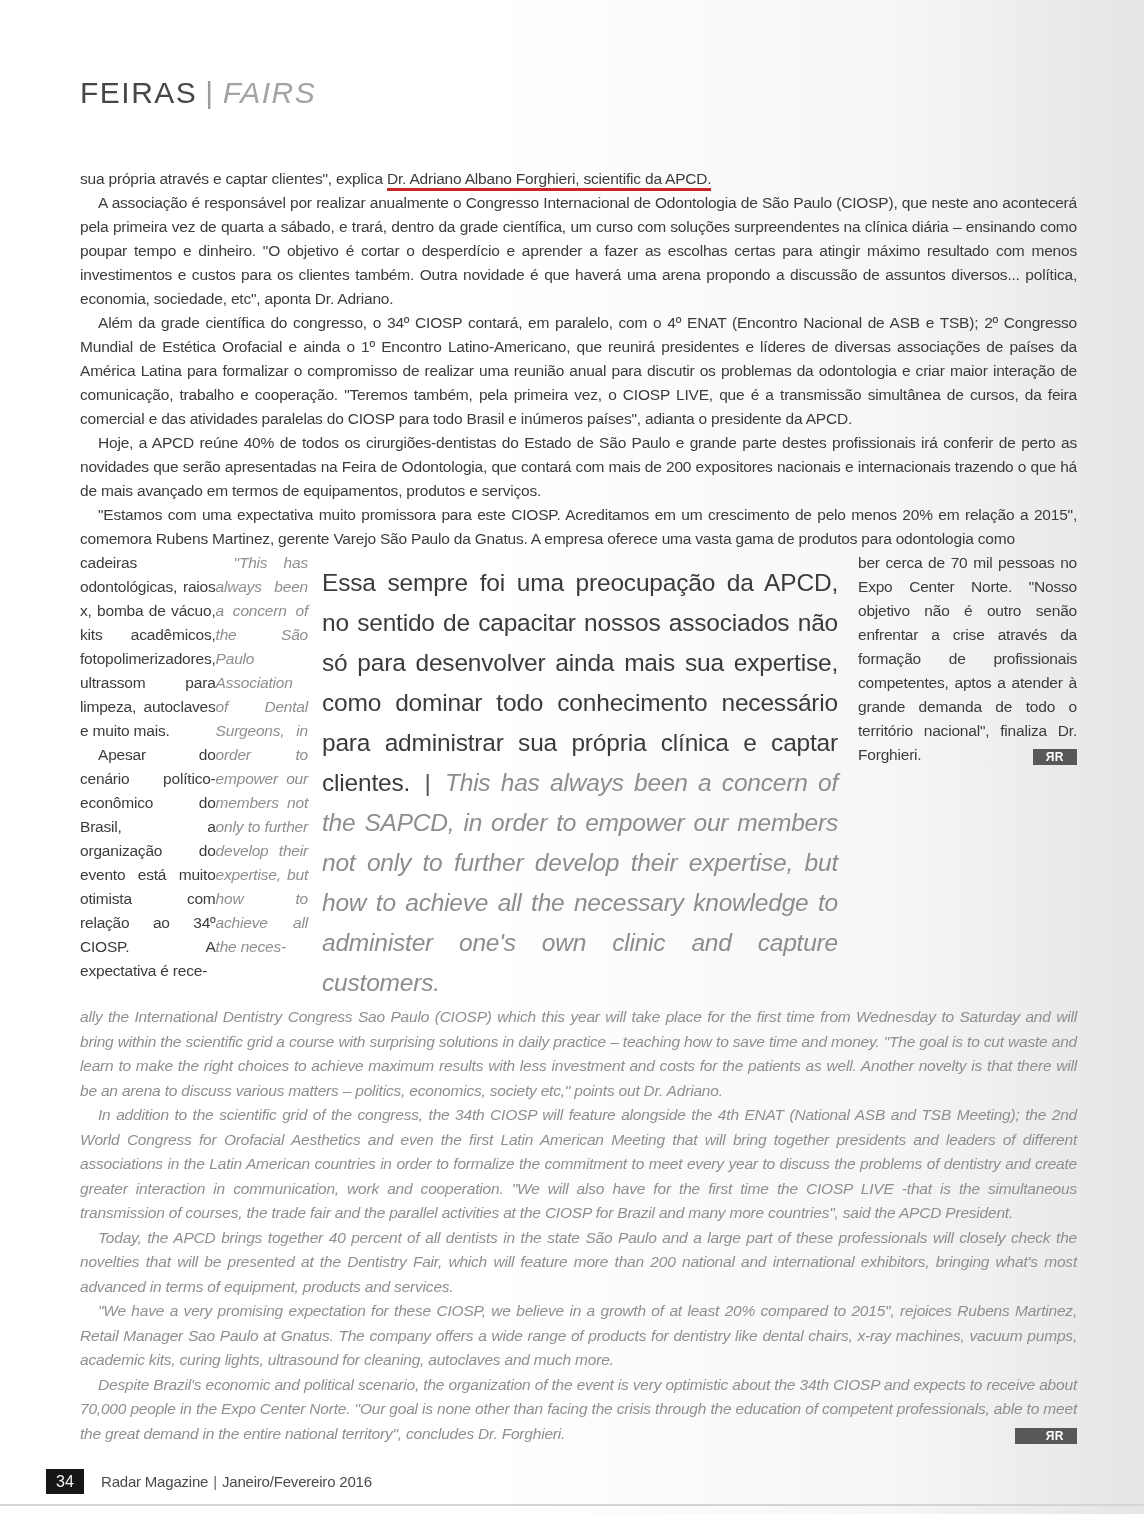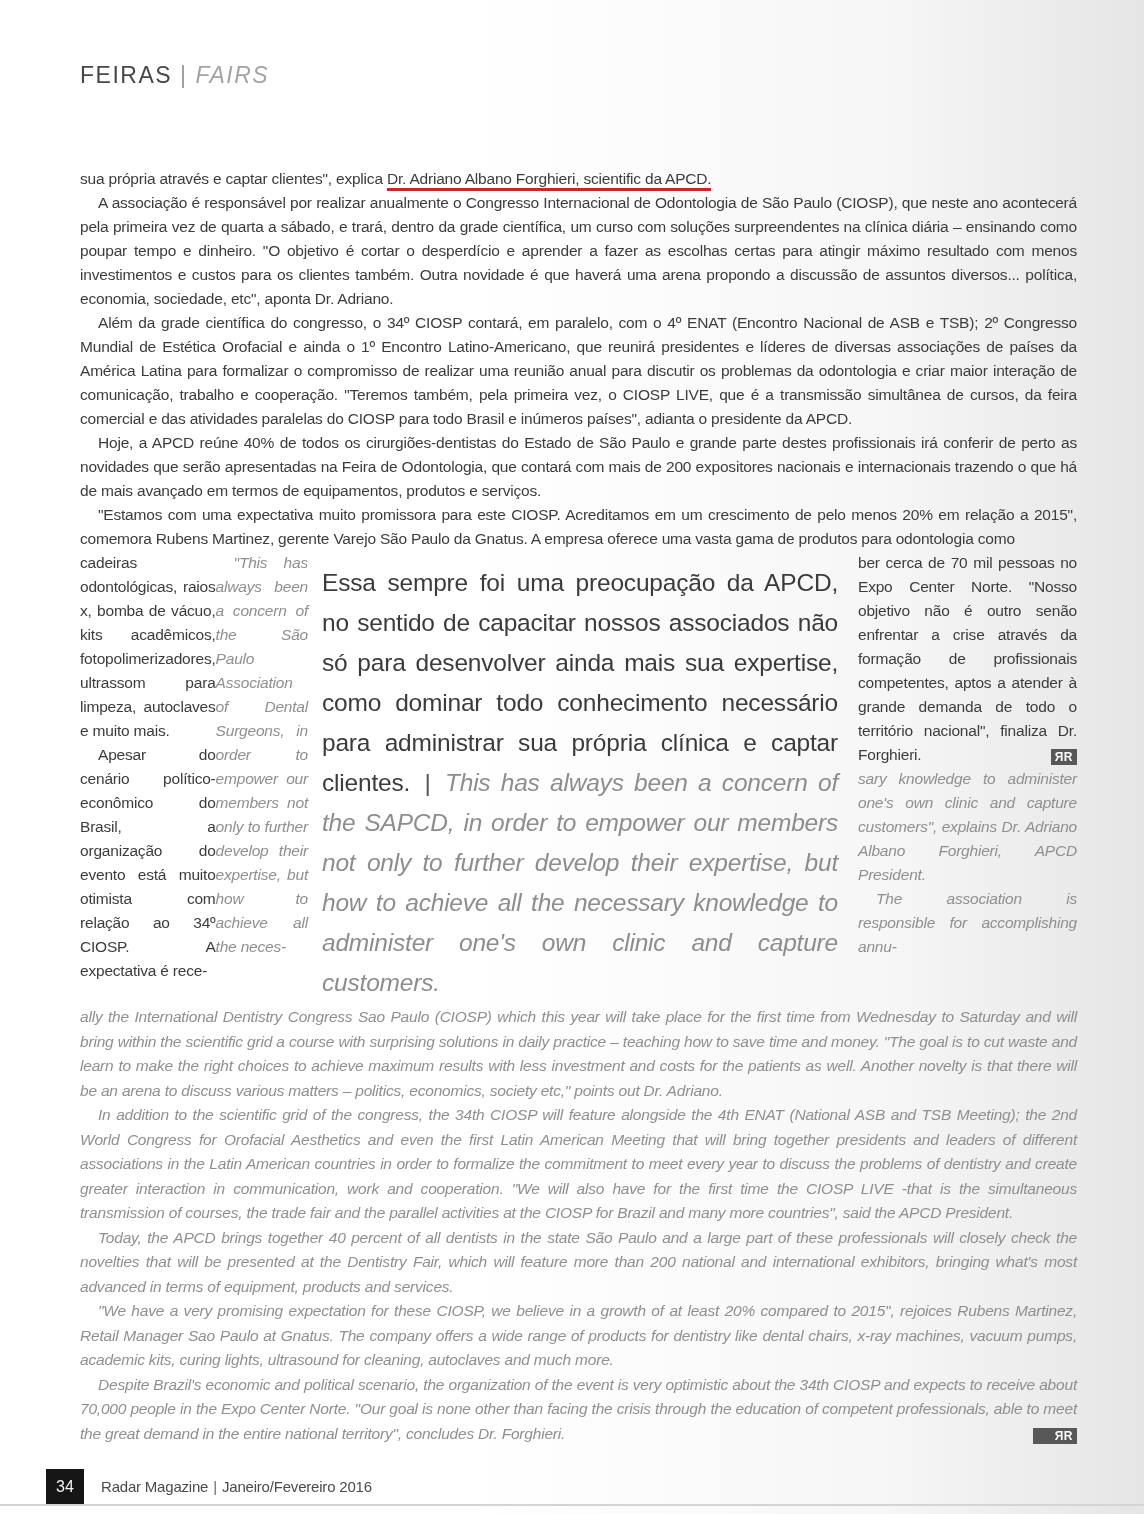--- a/index.html
+++ b/index.html
@@ -4,21 +4,21 @@
 <style>
   html,body{margin:0;padding:0;background:#fff;}
   .page{
     position:relative;
     width:1144px;height:1514px;
     background:linear-gradient(to right,#ffffff 0%,#ffffff 42%,#f6f6f6 78%,#e5e5e5 100%);
     font-family:"Liberation Sans",sans-serif;
     overflow:hidden;
   }
   
-  .header{position:absolute;top:62px;left:80px;font-size:23px;letter-spacing:1.5px;}
+  .header{position:absolute;top:76px;left:80px;font-size:30px;letter-spacing:1.5px;}
   .h-pt{color:#474747;}
   .h-sep{color:#9a9a9a;margin:0 8px;}
   .h-en{color:#a3a3a3;font-style:italic;}
   
   .content{position:absolute;top:167px;left:80px;width:997px;}
   .body-text{font-size:15.5px;line-height:24px;color:#3c3c3c;text-align:justify;letter-spacing:-0.2px;}
   .body-text p,.italic-en p,.english-block p{margin:0;text-indent:18px;}
   p.no-indent{text-indent:0;}
   .red-underline{border-bottom:3px solid #c92723;padding-bottom:1px;}
   
@@ -27,28 +27,28 @@
   .col-right{width:219px;display:flex;flex-direction:column;}
   .col-center{width:516px;margin-right:20px;font-size:24.5px;line-height:40px;color:#3b3b3b;text-align:justify;letter-spacing:-0.2px;padding-top:12px;}
   .q-sep{color:#555;padding:0 4px;}
   .q-en{font-style:italic;color:#8d8d8d;}
   .italic-en{font-style:italic;color:#8f8f8f;font-size:15.5px;line-height:24px;text-align:justify;letter-spacing:-0.2px;}
   .rel{position:relative;}
   .rr-badge{
     position:absolute;right:0;bottom:2px;
     background:#585858;color:#ffffff;
     font-style:normal;font-weight:bold;font-size:12px;line-height:14px;
-    padding:1px 4px;letter-spacing:0.5px;
+    padding:1px 13px;letter-spacing:0.5px;
   }
   
   .english-block{font-style:italic;color:#8f8f8f;font-size:15.5px;line-height:24.5px;text-align:justify;letter-spacing:-0.2px;margin-top:2px;}
   
   .footer{position:absolute;left:46px;top:1469px;display:flex;align-items:center;}
   .page-num{
-    width:38px;height:35px;background:#161616;color:#f2f2f2;
+    width:38px;height:25px;background:#161616;color:#f2f2f2;
     display:flex;align-items:center;justify-content:center;font-size:16px;
   }
   .footer-text{margin-left:17px;font-size:15px;color:#4a4a4a;letter-spacing:-0.2px;}
   .f-sep{color:#6a6a6a;margin:0 5px;}
   .f-issue{}
   .bottom-rule{position:absolute;left:0;top:1504px;width:1144px;height:2px;background:#d4d4d4;}
 </style>
 </head>
 <body>
 
@@ -84,24 +84,20 @@
         <span class="q-pt">Essa sempre foi uma preocupação da APCD, no sentido de capacitar nossos associados não só para desenvolver ainda mais sua expertise, como dominar todo conhecimento necessário para administrar sua própria clínica e captar clientes.</span>
         <span class="q-sep">|</span>
         <span class="q-en">This has always been a concern of the SAPCD, in order to empower our members not only to further develop their expertise, but how to achieve all the necessary knowledge to administer one's own clinic and capture customers.</span>
       </div>
 
       <div class="col-right">
         <div class="body-text rel">
           <p class="no-indent">ber cerca de 70 mil pessoas no Expo Center Norte. "Nosso objetivo não é outro senão enfrentar a crise através da formação de profissionais competentes, aptos a atender à grande demanda de todo o território nacional", finaliza Dr. Forghieri.</p>
           <span class="rr-badge">ЯR</span>
         </div>
-        <div class="italic-en">
-          <p class="no-indent">sary knowledge to administer one's own clinic and capture customers", explains Dr. Adriano Albano Forghieri, APCD President.</p>
-          <p>The association is responsible for accomplishing annu-</p>
-        </div>
       </div>
 
     </div>
 
     <div class="english-block">
       <p class="no-indent">ally the International Dentistry Congress Sao Paulo (CIOSP) which this year will take place for the first time from Wednesday to Saturday and will bring within the scientific grid a course with surprising solutions in daily practice – teaching how to save time and money. "The goal is to cut waste and learn to make the right choices to achieve maximum results with less investment and costs for the patients as well. Another novelty is that there will be an arena to discuss various matters – politics, economics, society etc," points out Dr. Adriano.</p>
       <p>In addition to the scientific grid of the congress, the 34th CIOSP will feature alongside the 4th ENAT (National ASB and TSB Meeting); the 2nd World Congress for Orofacial Aesthetics and even the first Latin American Meeting that will bring together presidents and leaders of different associations in the Latin American countries in order to formalize the commitment to meet every year to discuss the problems of dentistry and create greater interaction in communication, work and cooperation. "We will also have for the first time the CIOSP LIVE -that is the simultaneous transmission of courses, the trade fair and the parallel activities at the CIOSP for Brazil and many more countries", said the APCD President.</p>
       <p>Today, the APCD brings together 40 percent of all dentists in the state São Paulo and a large part of these professionals will closely check the novelties that will be presented at the Dentistry Fair, which will feature more than 200 national and international exhibitors, bringing what's most advanced in terms of equipment, products and services.</p>
       <p>"We have a very promising expectation for these CIOSP, we believe in a growth of at least 20% compared to 2015", rejoices Rubens Martinez, Retail Manager Sao Paulo at Gnatus. The company offers a wide range of products for dentistry like dental chairs, x-ray machines, vacuum pumps, academic kits, curing lights, ultrasound for cleaning, autoclaves and much more.</p>
       <p class="rel"><span>Despite Brazil's economic and political scenario, the organization of the event is very optimistic about the 34th CIOSP and expects to receive about 70,000 people in the Expo Center Norte. "Our goal is none other than facing the crisis through the education of competent professionals, able to meet the great demand in the entire national territory", concludes Dr. Forghieri.</span><span class="rr-badge">ЯR</span></p>

